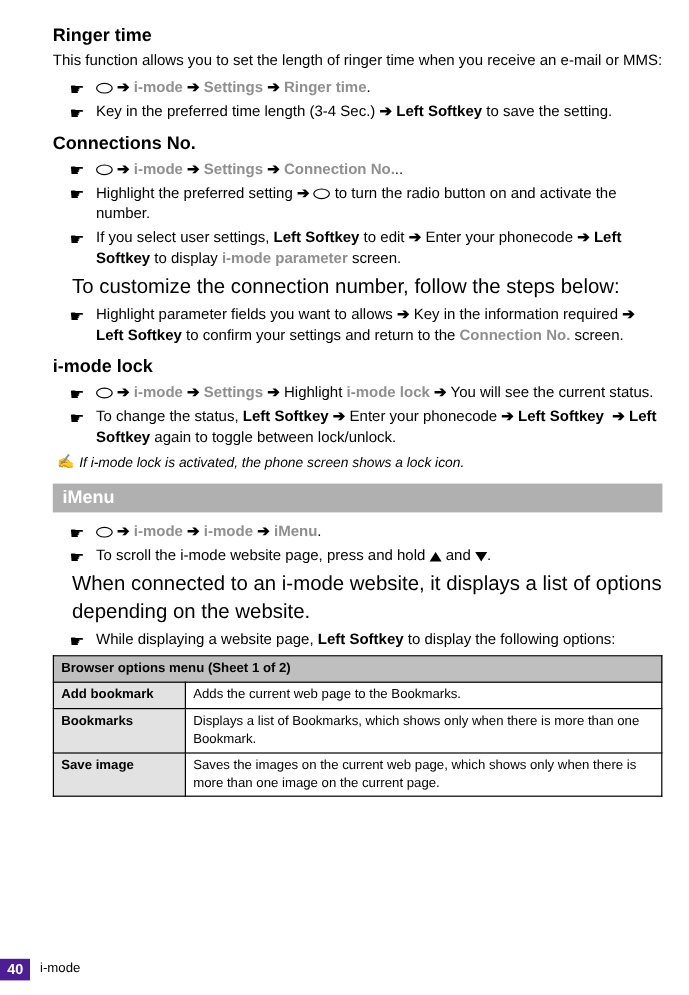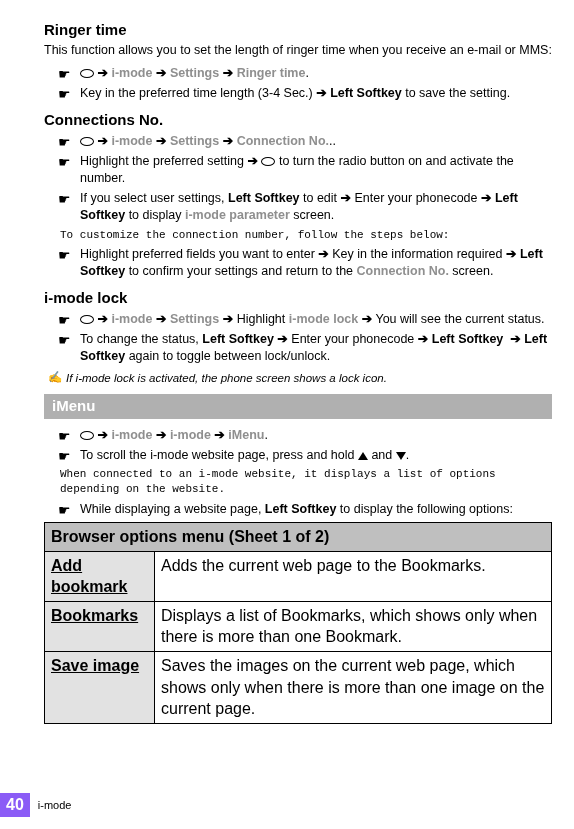--- a/index.html
+++ b/index.html
@@ -37,23 +37,22 @@
     font-size: 14px;
   }
   .indent1 .cont {
     display: block;
   }
   .greytxt { color: #8f8f8f; }
   .bolditalic { font-weight: bold; }
   .bold { font-weight: bold; }
   .arrow { font-weight: bold; }
   .smallnote {
-    font-size: 11px;
+    font-size: 17px;
     margin: 4px 0 4px 16px;
-    font-family: Liberation Mono, monospace;
   }
   .hintline {
     position: relative;
     padding-left: 22px;
     font-size: 11.5px;
     font-style: italic;
     margin: 6px 0 8px 0;
   }
   .hintline .hi {
     position: absolute;
@@ -67,51 +66,50 @@
     font-family: "Arial Black", Arial, sans-serif;
     font-weight: 900;
     font-size: 15px;
     padding: 2px 8px;
     margin: 6px 0 8px 0;
   }
   table.opts {
     width: 100%;
     border-collapse: collapse;
     margin-top: 4px;
-    font-size: 16px;
+    font-size: 11px;
   }
   table.opts th, table.opts td {
     border: 1px solid #000;
     padding: 3px 6px;
     vertical-align: top;
     text-align: left;
   }
   table.opts th.fullhead {
     background: #bfbfbf;
     font-weight: bold;
   }
   table.opts td.rowhead {
     background: #e2e2e2;
     font-weight: bold;
     width: 110px;
-    text-decoration: underline;
   }
   .footer {
     position: absolute;
     left: 0;
     bottom: 12px;
     display: flex;
     align-items: center;
     gap: 0;
   }
   .footer .pn {
-    background: #8b5cf6;
+    background: #4c1d95;
     color: #fff;
     font-weight: bold;
-    font-size: 16px;
+    font-size: 12px;
     padding: 1px 6px;
   }
   .footer .ftxt {
     font-size: 11px;
     margin-left: 8px;
   }
   .ovalicon {
     display: inline-block;
     width: 14px;
     height: 9px;
@@ -187,21 +185,21 @@
       <span>If you select user settings, </span><span class="bolditalic">Left Softkey</span><span> to edit </span><span class="arrow">➔</span><span> Enter your phonecode </span><span class="arrow">➔</span>
       <span class="bolditalic">Left Softkey</span><span> to display </span><span class="greytxt bold">i-mode parameter</span><span> screen.</span>
     </span>
   </div>
 
   <div class="smallnote">To customize the connection number, follow the steps below:</div>
 
   <div class="indent1">
     <span class="hand">☛</span>
     <span class="cont">
-      <span>Highlight preferred fields you want to enter </span><span class="arrow">➔</span><span> Key in the information required </span><span class="arrow">➔</span>
+      <span>Highlight parameter fields you want to allows </span><span class="arrow">➔</span><span> Key in the information required </span><span class="arrow">➔</span>
       <span class="bolditalic">Left Softkey</span><span> to confirm your settings and return to the </span><span class="greytxt bold">Connection No.</span><span> screen.</span>
     </span>
   </div>
 
   <h2 class="sec">i-mode lock</h2>
 
   <div class="indent1">
     <span class="hand">☛</span>
     <span class="cont">
       <span class="ovalicon"></span>

